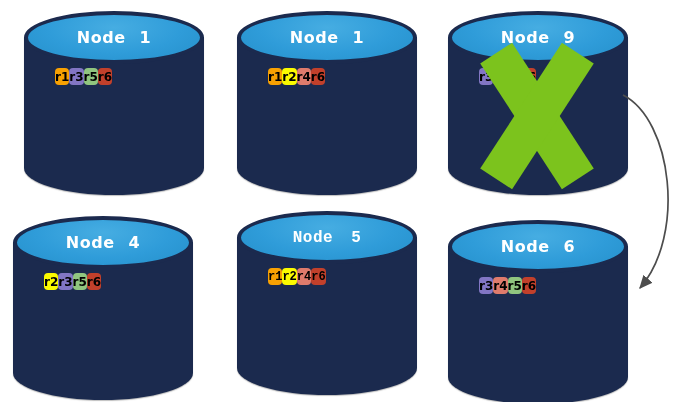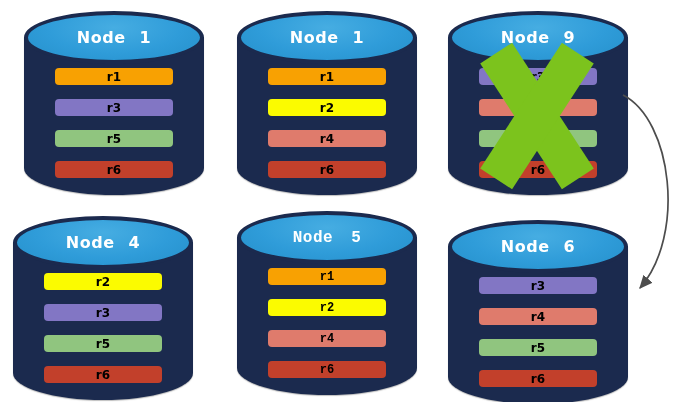--- a/index.html
+++ b/index.html
@@ -44,21 +44,21 @@
   }
   .cyl-title {
     position:absolute; left:0; top:0; width:180px; height:53px;
     display:flex; align-items:center; justify-content:center;
     color: var(--node-title);
     font-size:16px; font-weight:bold;
     letter-spacing:0.5px; word-spacing:8px;
   }
   .bars {
     position:absolute; left:31px; top:57px; width:118px;
-    display:flex; flex-direction:column; gap:14px;
+    display:flex; flex-direction:row; gap:0;
   }
   .bar {
     height:17px; border-radius:4px;
     display:flex; align-items:center; justify-content:center;
     color: var(--bar-text); font-size:12px; font-weight:bold;
     line-height:1;
   }
 
   
   .x-mark {

